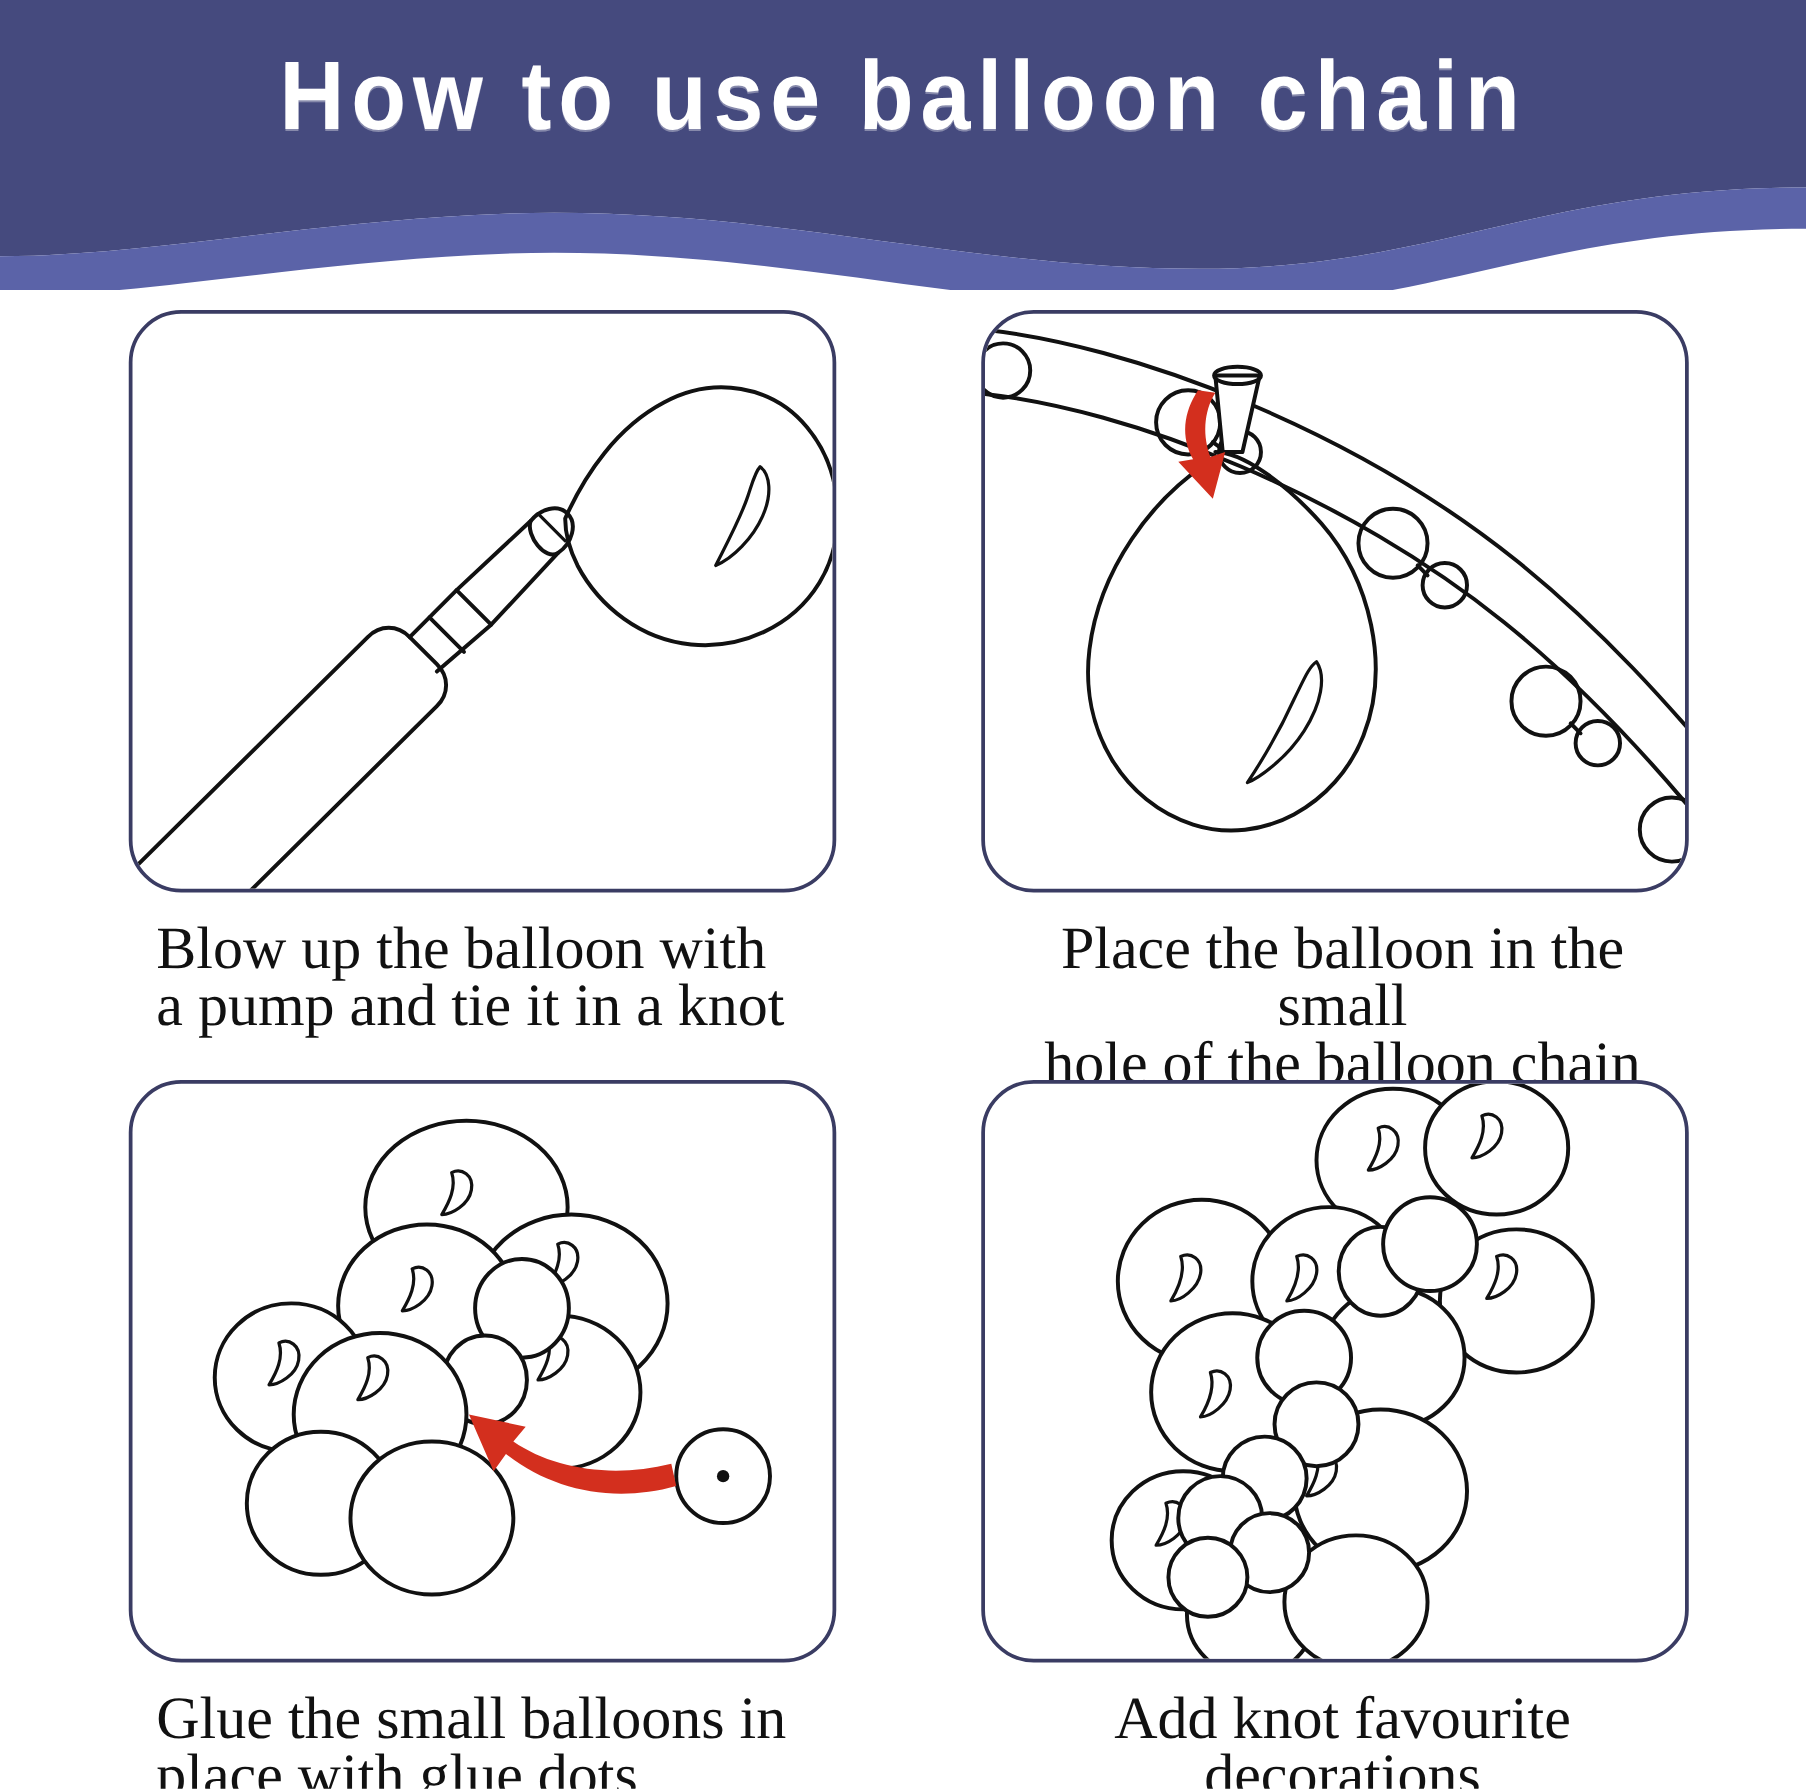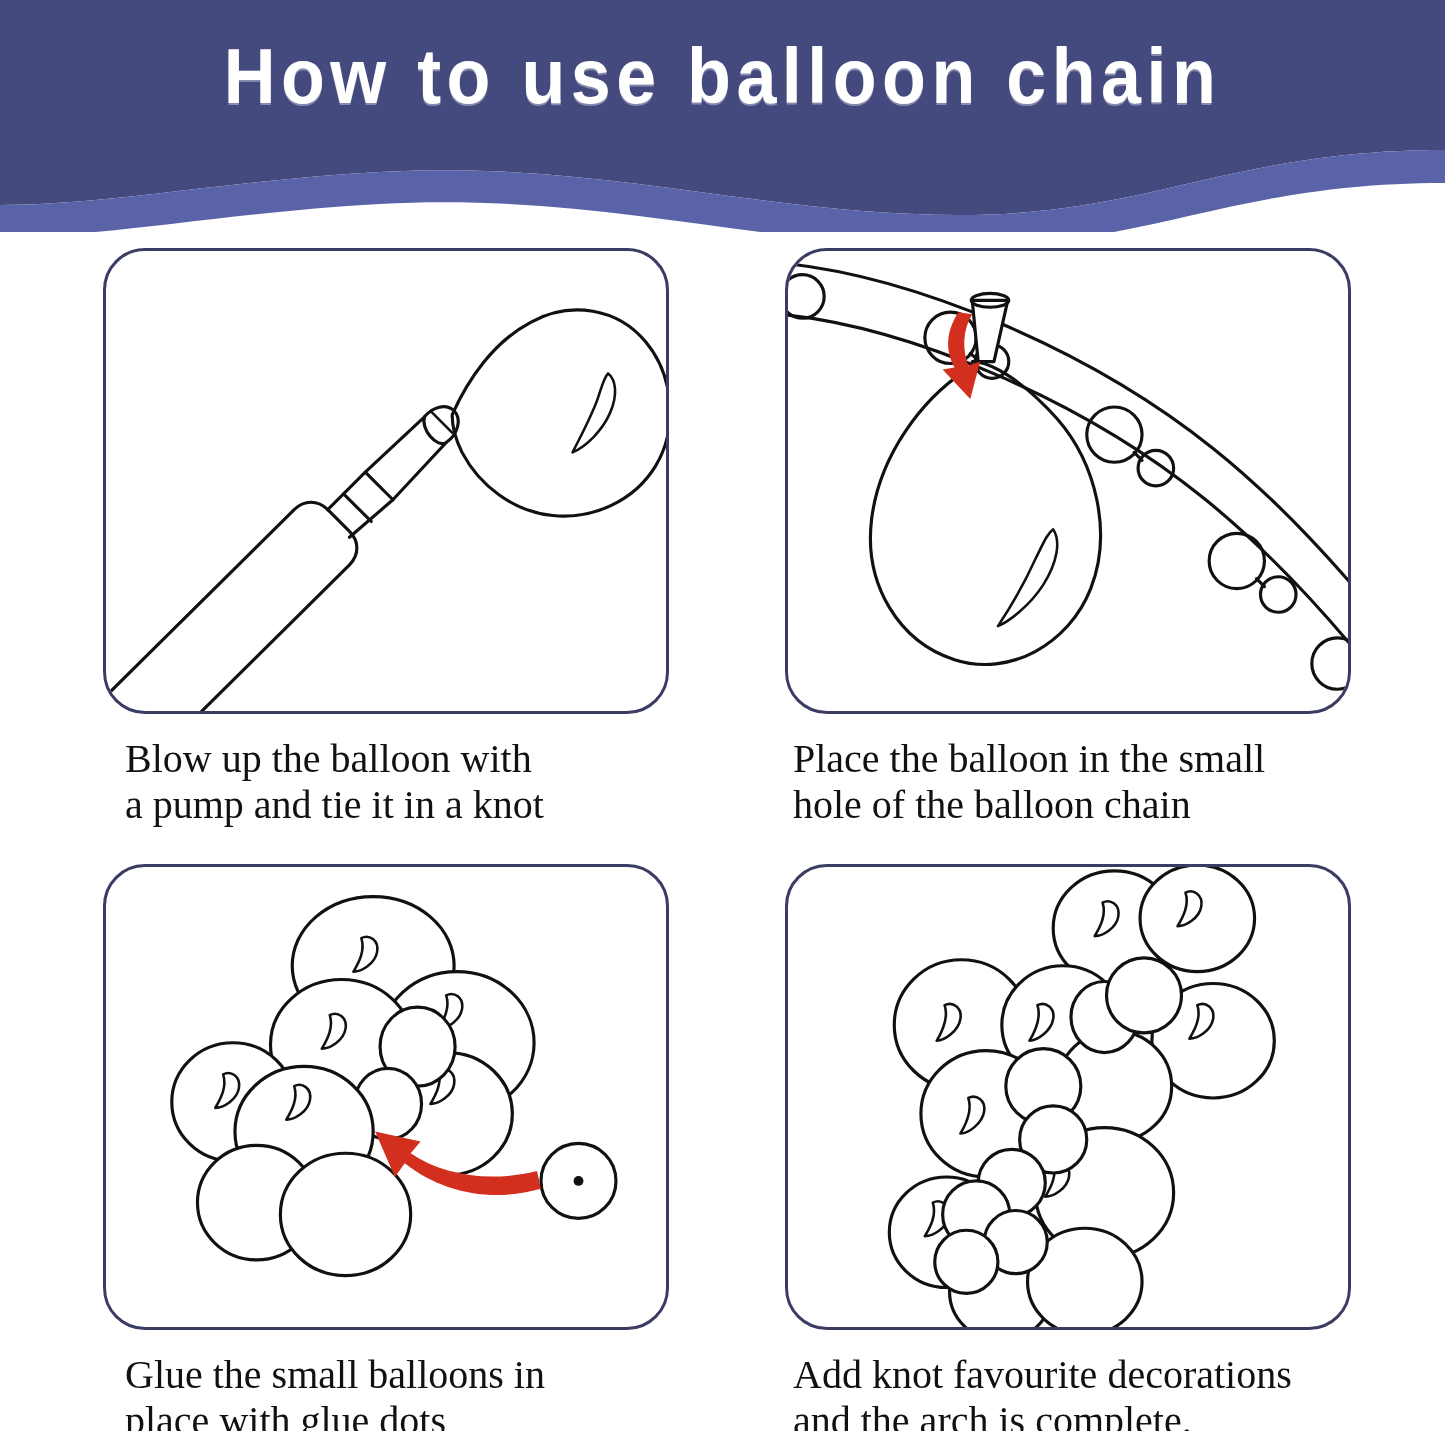--- a/index.html
+++ b/index.html
@@ -54,21 +54,21 @@
     left: 0;
     top: 232px;
     width: 1445px;
     height: 1199px;
   }
   .step {
     position: absolute;
     width: 570px;
   }
   .step-col-left  { left: 103px; }
-  .step-col-right { left: 785px; }
+  .step-col-right { left: 785px; text-align: center; }
   .step-row-top    { top: 16px; }
   .step-row-bottom { top: 632px; }
 
   .panel-frame {
     width: 566px;
     height: 466px;
     box-sizing: border-box;
     border: 3px solid #3a3c63;
     border-radius: 42px;
     background: #ffffff;
@@ -80,21 +80,21 @@
     left: 0;
     top: 0;
     width: 100%;
     height: 100%;
     display: block;
   }
 
   .caption {
     margin-top: 22px;
     font-family: "Liberation Serif", serif;
-    font-size: 40px;
+    font-size: 48px;
     line-height: 46px;
     color: #111111;
     padding-left: 22px;
     white-space: pre-line;
   }
   .caption-right { padding-left: 8px; }
 
   .art-line   { fill: none; stroke: #111111; stroke-width: 3.2; stroke-linecap: round; stroke-linejoin: round; }
   .art-thin   { fill: none; stroke: #111111; stroke-width: 2.6; stroke-linecap: round; stroke-linejoin: round; }
   .art-fillw  { fill: #ffffff; stroke: #111111; stroke-width: 3.2; stroke-linejoin: round; }

